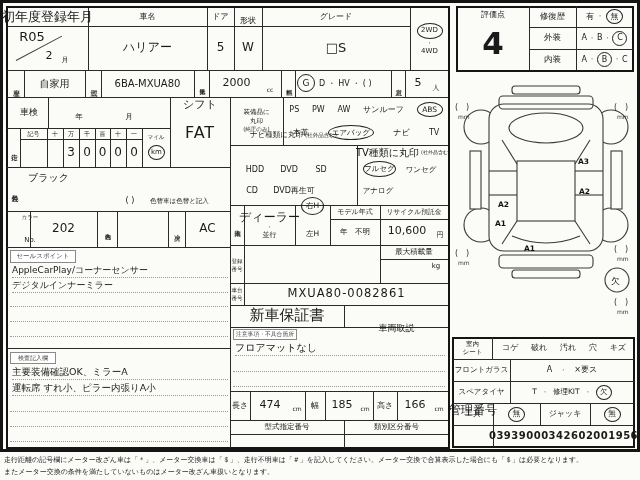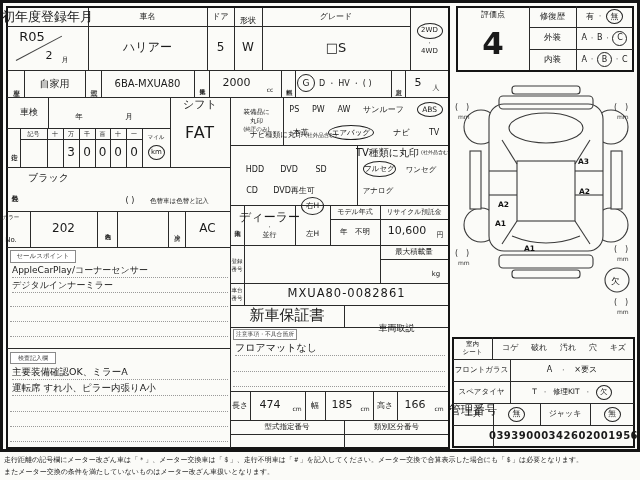--- a/index.html
+++ b/index.html
@@ -160,21 +160,21 @@
 <div class="cell" style="left:110px;top:140px;width:16px;height:26px;font-size:12px">0</div>
 <div class="cell" style="left:126px;top:140px;width:16px;height:26px;font-size:12px">0</div>
 <div class="cell" style="left:142px;top:132px;width:28px;height:10px;font-size:5.5px">マイル</div>
 <span class="circ" style="position:absolute;left:148px;top:145px;width:17px;height:15px;font-size:7px">km</span>
 
 <div class="cell vl" style="left:8px;top:172px;width:13px;height:34px;font-size:7px">外装色</div>
 <div class="cell left" style="left:28px;top:170px;width:90px;height:16px;font-size:10px">ブラック</div>
 <div class="cell" style="left:112px;top:194px;width:36px;height:14px;font-size:8px">(        )</div>
 <div class="cell left" style="left:150px;top:196px;width:80px;height:12px;font-size:6.5px">色替車は色替と記入</div>
 
-<div class="cell col" style="left:0;top:212px;width:22px;height:34px;gap:16px">
+<div class="cell col" style="left:19px;top:212px;width:22px;height:34px;gap:16px">
   <span style="font-size:5.5px">カラー</span>
   <span style="font-size:7px">No.</span>
 </div>
 <div class="cell" style="left:30px;top:211px;width:67px;height:36px;font-size:12px">202</div>
 <div class="cell vl" style="left:99px;top:213px;width:17px;height:32px;font-size:6px">内装色</div>
 <div class="cell vl" style="left:169px;top:214px;width:15px;height:30px;font-size:6.5px">冷房</div>
 <div class="cell" style="left:185px;top:211px;width:45px;height:36px;font-size:12px">AC</div>
 
 <div class="tag" style="left:10px;top:250px;width:66px;height:13px;font-size:6.5px">セールスポイント</div>
 <div class="cell left" style="left:12px;top:264px;width:216px;height:14px;font-size:9px;border-bottom:1px dotted #9a9a9a">AppleCarPlay/コーナーセンサー</div>
@@ -238,21 +238,21 @@
 <div class="cell" style="left:330px;top:222px;width:50px;height:20px;font-size:7.5px">年　不明</div>
 <div class="cell" style="left:380px;top:206px;width:68px;height:13px;font-size:6.8px">リサイクル預託金</div>
 <div class="cell" style="left:382px;top:220px;width:50px;height:22px;font-size:11px">10,600</div>
 <div class="cell" style="left:434px;top:228px;width:12px;height:14px;font-size:7px">円</div>
 
 <div class="cell col" style="left:231px;top:248px;width:12px;height:34px;gap:1px">
   <span style="font-size:5.5px">登録</span>
   <span style="font-size:5.5px">番号</span>
 </div>
 <div class="cell" style="left:380px;top:246px;width:68px;height:13px;font-size:7.5px">最大積載量</div>
-<div class="cell" style="left:428px;top:268px;width:16px;height:13px;font-size:7px">kg</div>
+<div class="cell" style="left:428px;top:260px;width:16px;height:13px;font-size:7px">kg</div>
 
 <div class="cell col" style="left:231px;top:284px;width:12px;height:20px;gap:1px">
   <span style="font-size:5.5px">車台</span>
   <span style="font-size:5.5px">番号</span>
 </div>
 <div class="cell" style="left:244px;top:283px;width:205px;height:22px;font-size:11.5px;letter-spacing:1px">MXUA80-0082861</div>
 
 <div class="cell" style="left:230px;top:305px;width:114px;height:22px;font-size:15px">新車保証書</div>
 <div class="cell" style="left:344px;top:317px;width:105px;height:22px;font-size:9px">車両取説</div>
 

